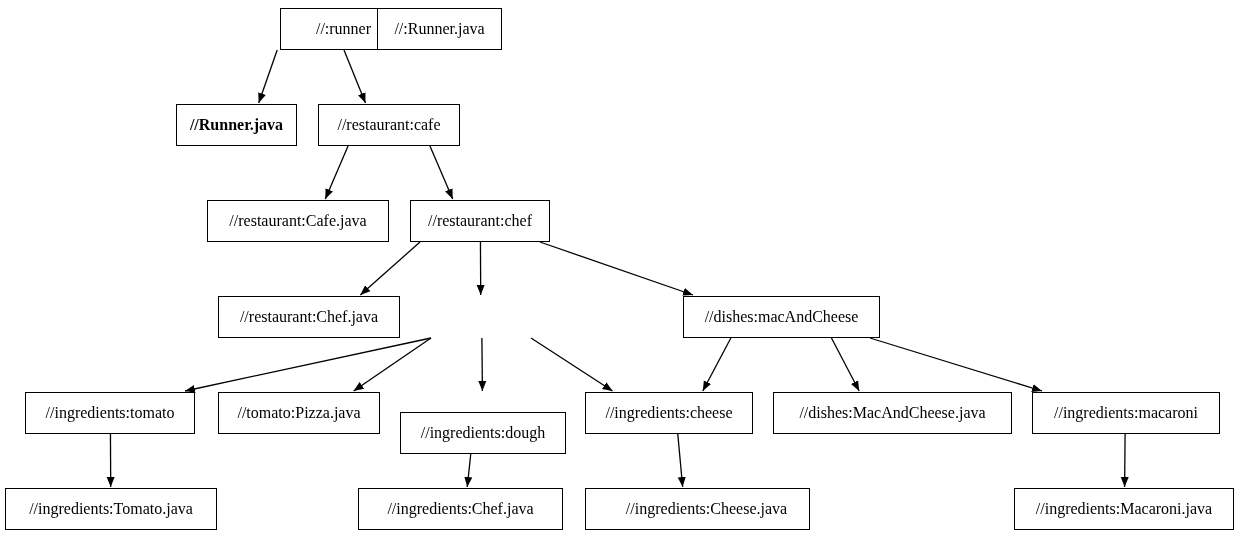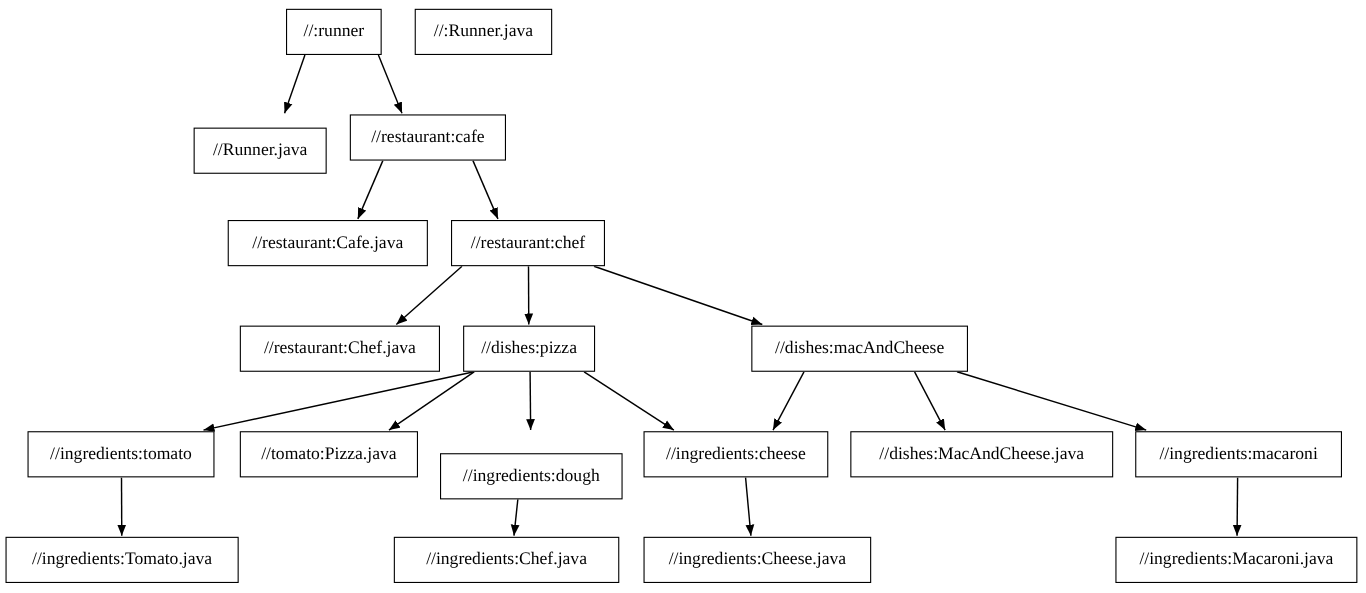--- a/index.html
+++ b/index.html
@@ -61,38 +61,37 @@
         <line x1="730.875" y1="338" x2="702.75" y2="391" stroke="#000000" stroke-width="1.3" marker-end="url(#arrowhead)"></line>
         <line x1="831.45" y1="338" x2="859.2" y2="391" stroke="#000000" stroke-width="1.3" marker-end="url(#arrowhead)"></line>
         <line x1="870" y1="338" x2="1042" y2="391" stroke="#000000" stroke-width="1.3" marker-end="url(#arrowhead)"></line>
         <line x1="110.45" y1="434" x2="110.7" y2="487" stroke="#000000" stroke-width="1.3" marker-end="url(#arrowhead)"></line>
         <line x1="472.875" y1="434" x2="467.25" y2="487" stroke="#000000" stroke-width="1.3" marker-end="url(#arrowhead)"></line>
         <line x1="677.775" y1="434" x2="682.65" y2="487" stroke="#000000" stroke-width="1.3" marker-end="url(#arrowhead)"></line>
         <line x1="1125.1" y1="434" x2="1124.6" y2="487" stroke="#000000" stroke-width="1.3" marker-end="url(#arrowhead)"></line>
       </g>
   </svg>
 
-  <div class="node" style="left:260px; top:8px;   width:85px;">//:runner</div>
+  <div class="node" style="left:280px; top:8px;   width:85px;padding-left:20px;">//:runner</div>
   <div class="node" style="left:377px; top:8px;   width:123px;">//:Runner.java</div>
 
-  <div class="node" style="left:176px; top:116px; width:119px;">//Runner.java</div>
+  <div class="node" style="left:176px; top:104px; width:119px;font-weight:bold;">//Runner.java</div>
   <div class="node" style="left:318px; top:104px; width:140px;">//restaurant:cafe</div>
 
   <div class="node" style="left:207px; top:200px; width:180px;">//restaurant:Cafe.java</div>
   <div class="node" style="left:410px; top:200px; width:138px;">//restaurant:chef</div>
 
   <div class="node" style="left:218px; top:296px; width:180px;">//restaurant:Chef.java</div>
-  <div class="node" style="left:421px; top:296px; width:118px;">//dishes:pizza</div>
   <div class="node" style="left:25px;   top:392px; width:168px;">//ingredients:tomato</div>
 
   <div class="node" style="left:683px; top:296px; width:195px;">//dishes:macAndCheese</div>
   <div class="node" style="left:218px;  top:392px; width:160px;">//tomato:Pizza.java</div>
   <div class="node" style="left:400px;  top:380px; width:164px;margin-top:32px;">//ingredients:dough</div>
   <div class="node" style="left:585px;  top:392px; width:166px;">//ingredients:cheese</div>
   <div class="node" style="left:773px;  top:392px; width:237px;">//dishes:MacAndCheese.java</div>
   <div class="node" style="left:5px;    top:488px; width:210px;">//ingredients:Tomato.java</div>
 
   <div class="node" style="left:1032px; top:392px; width:186px;">//ingredients:macaroni</div>
   <div class="node" style="left:358px;  top:488px; width:203px;">//ingredients:Chef.java</div>
-  <div class="node" style="left:585px;  top:488px; width:205px;">//ingredients:Cheese.java</div>
+  <div class="node" style="left:585px;  top:488px; width:205px;padding-left:18px;">//ingredients:Cheese.java</div>
   <div class="node" style="left:1014px; top:488px; width:218px;">//ingredients:Macaroni.java</div>
 
 </div>
 
 </body></html>

